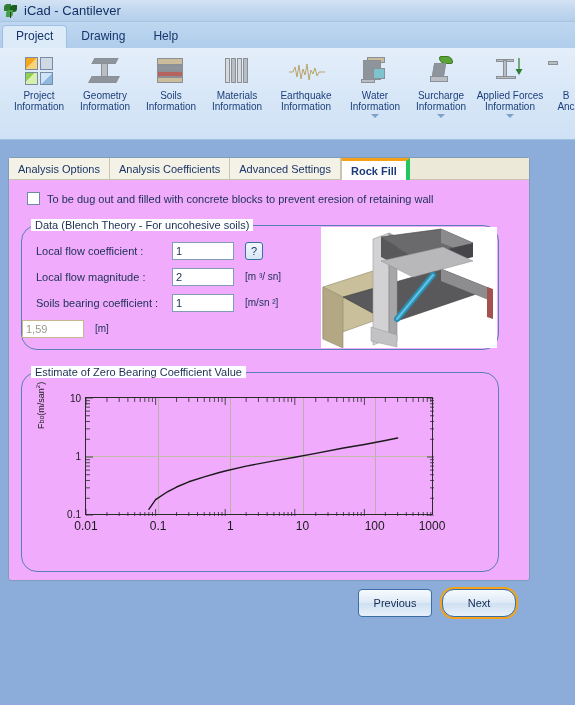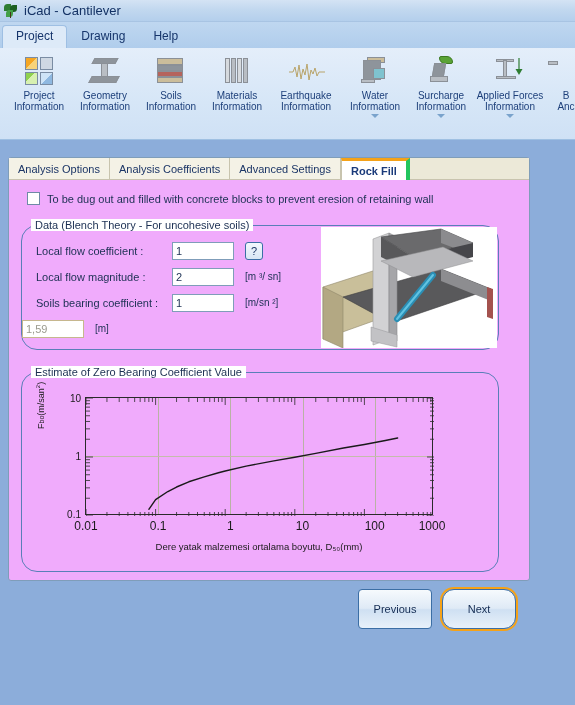--- a/index.html
+++ b/index.html
@@ -226,21 +226,21 @@
   }
   #xlab{
     position:absolute;left:58px;width:348px;top:158px;
     text-align:center;font-size:9.5px;color:#1a1a1a;
   }
 
   
   #btnbar{position:absolute;left:0;top:589px;width:530px;height:30px;
           display:flex;justify-content:flex-end;gap:10px;padding-right:14px;}
   .btn{
-    width:74px;height:40px;
+    width:74px;height:28px;
     border:1px solid #3b6ea5;border-radius:4px;
     background:linear-gradient(180deg,#f6fafd 0%,#dfeaf6 48%,#cfe0f2 52%,#e8f1fa 100%);
     font-family:"Liberation Sans", sans-serif;
     font-size:11px;color:#132b52;
     display:flex;align-items:center;justify-content:center;
     cursor:default;
   }
   .btn.focus{box-shadow:0 0 0 2px #f5a218;border-color:#3b6ea5;border-radius:12px;}
 </style>
 </head>
@@ -613,21 +613,20 @@
               <line x1="0" y1="5.717690767475332" x2="4" y2="5.717690767475332" stroke="#2a2a2a" stroke-width="0.8"></line>
               <line x1="348" y1="5.717690767475332" x2="344" y2="5.717690767475332" stroke="#2a2a2a" stroke-width="0.8"></line>
               <line x1="0" y1="2.6996919430798414" x2="4" y2="2.6996919430798414" stroke="#2a2a2a" stroke-width="0.8"></line>
               <line x1="348" y1="2.6996919430798414" x2="344" y2="2.6996919430798414" stroke="#2a2a2a" stroke-width="0.8"></line>
               <line x1="0" y1="0" x2="7" y2="0" stroke="#2a2a2a" stroke-width="0.8"></line>
               <line x1="348" y1="0" x2="341" y2="0" stroke="#2a2a2a" stroke-width="0.8"></line>
               <path d="M62.86 111.28 L69.60 101.55 L81.86 93.52 L90.55 89.01 L102.81 83.79 L118.25 78.90 L132.46 74.79 L139.20 72.96 L160.15 68.14 L187.85 62.86 L208.80 59.26 L229.75 55.42 L257.45 50.01 L278.40 46.48 L299.35 42.55 L311.61 39.99" fill="none" stroke="#1a1a1a" stroke-width="1.4" stroke-linejoin="round" stroke-linecap="round"></path>
             </svg>
         </div>
 
-        <div id="xlab">Dere yatak malzemesi ortalama boyutu, D₅₀(mm)</div>
       </div>
     </div>
 
   </div>
 </div>
 
 <div id="btnbar">
   <div class="btn">Previous</div>
   <div class="btn focus">Next</div>
 </div>

